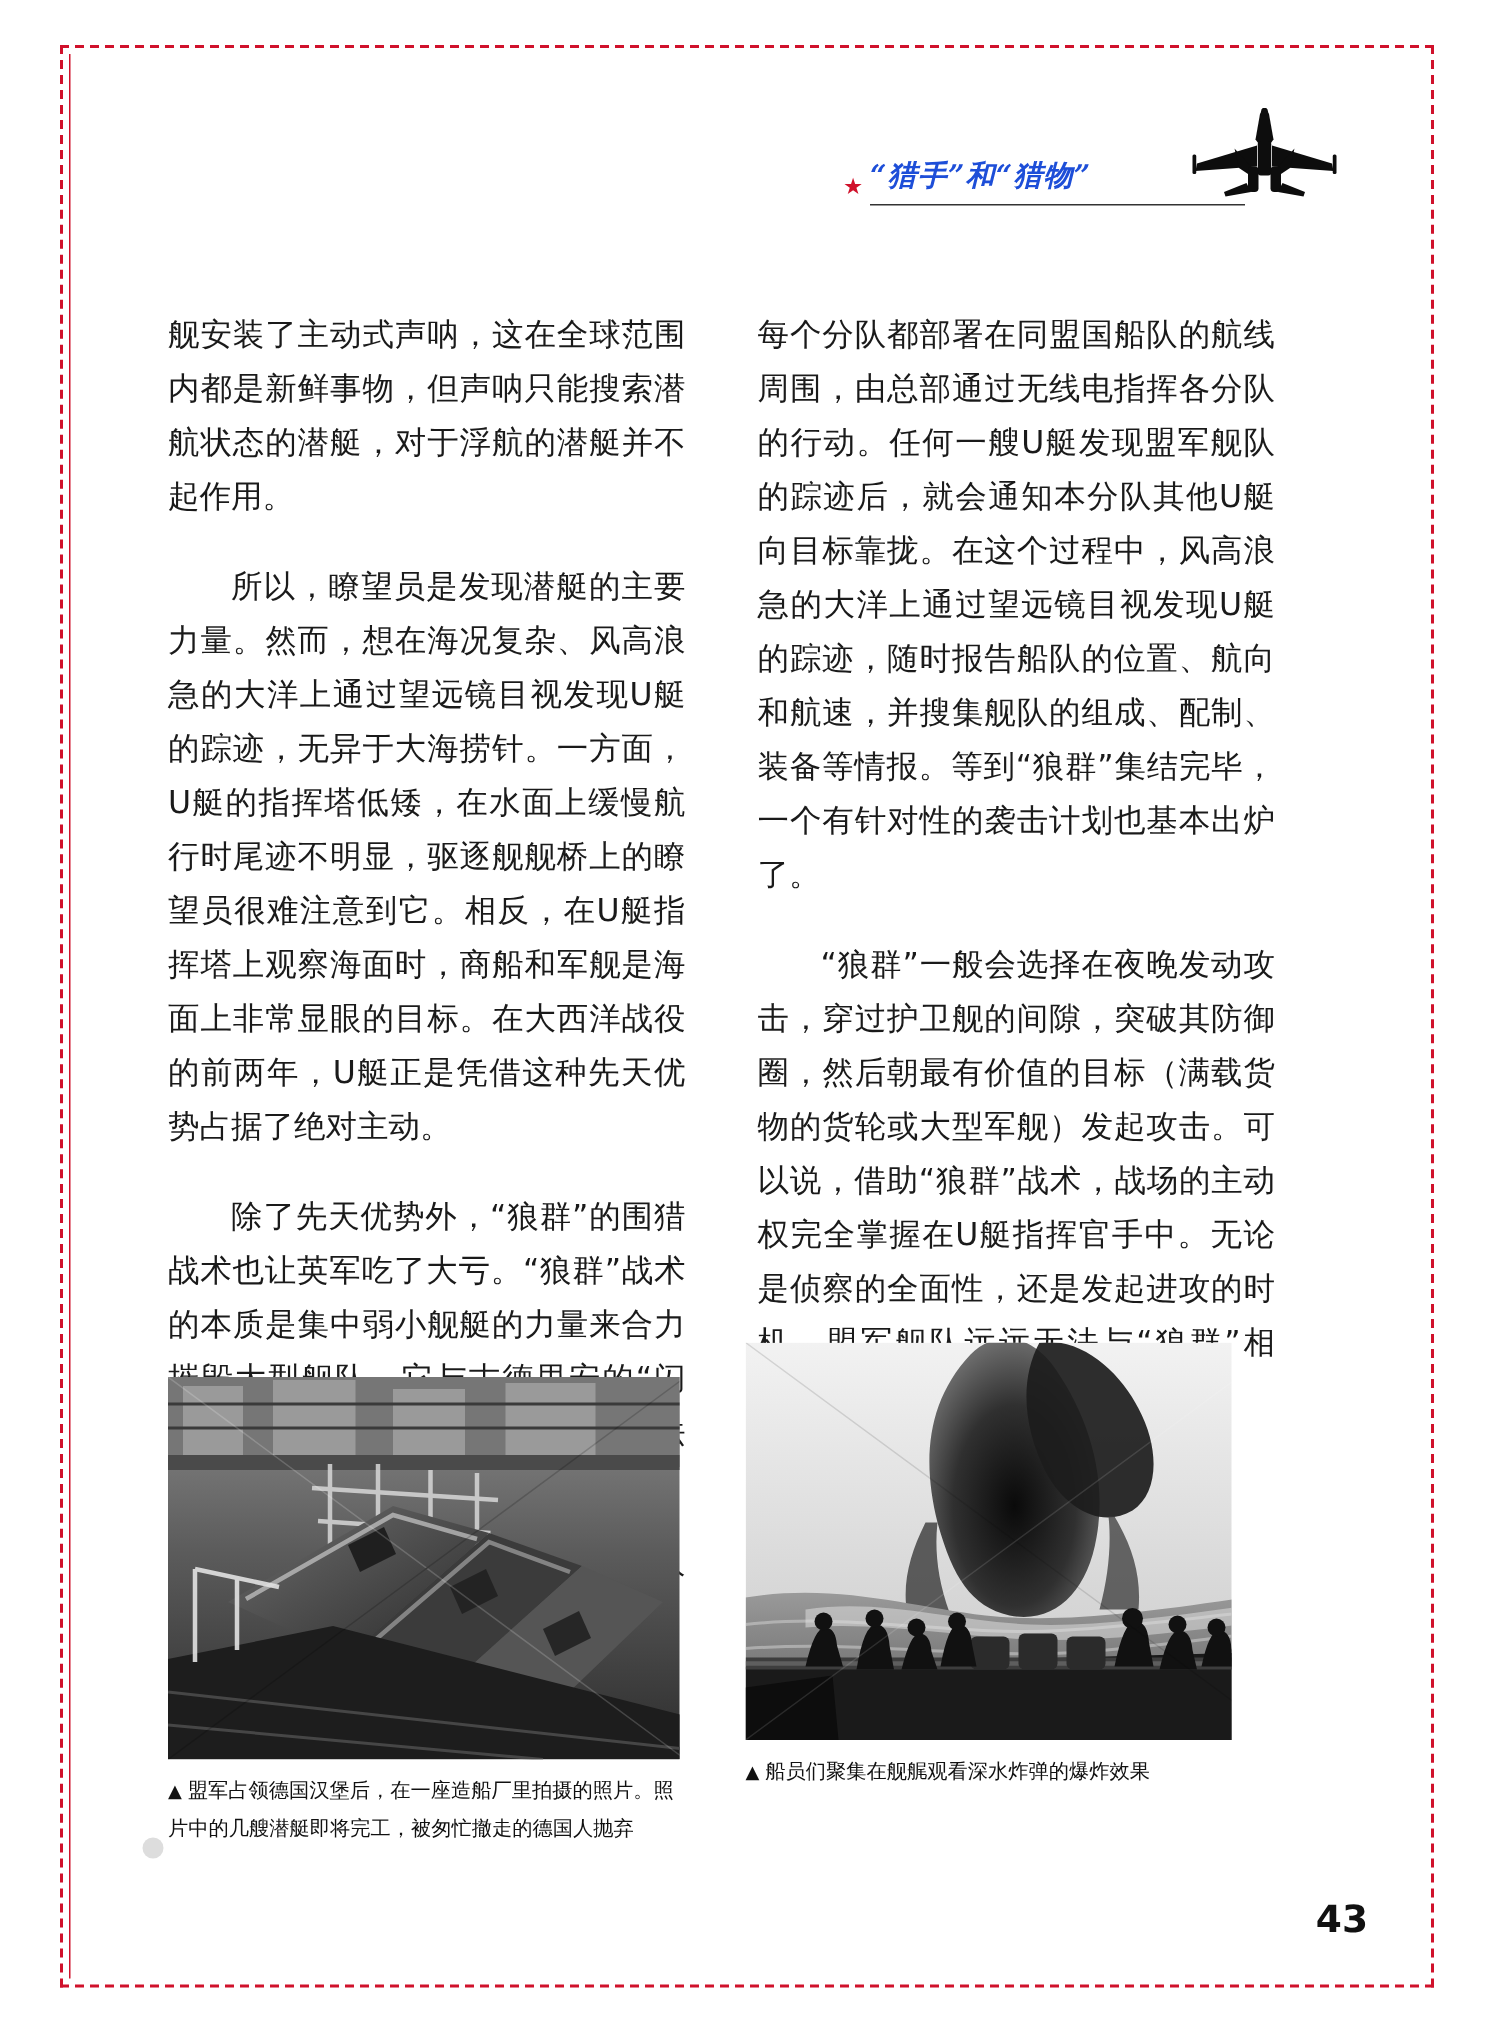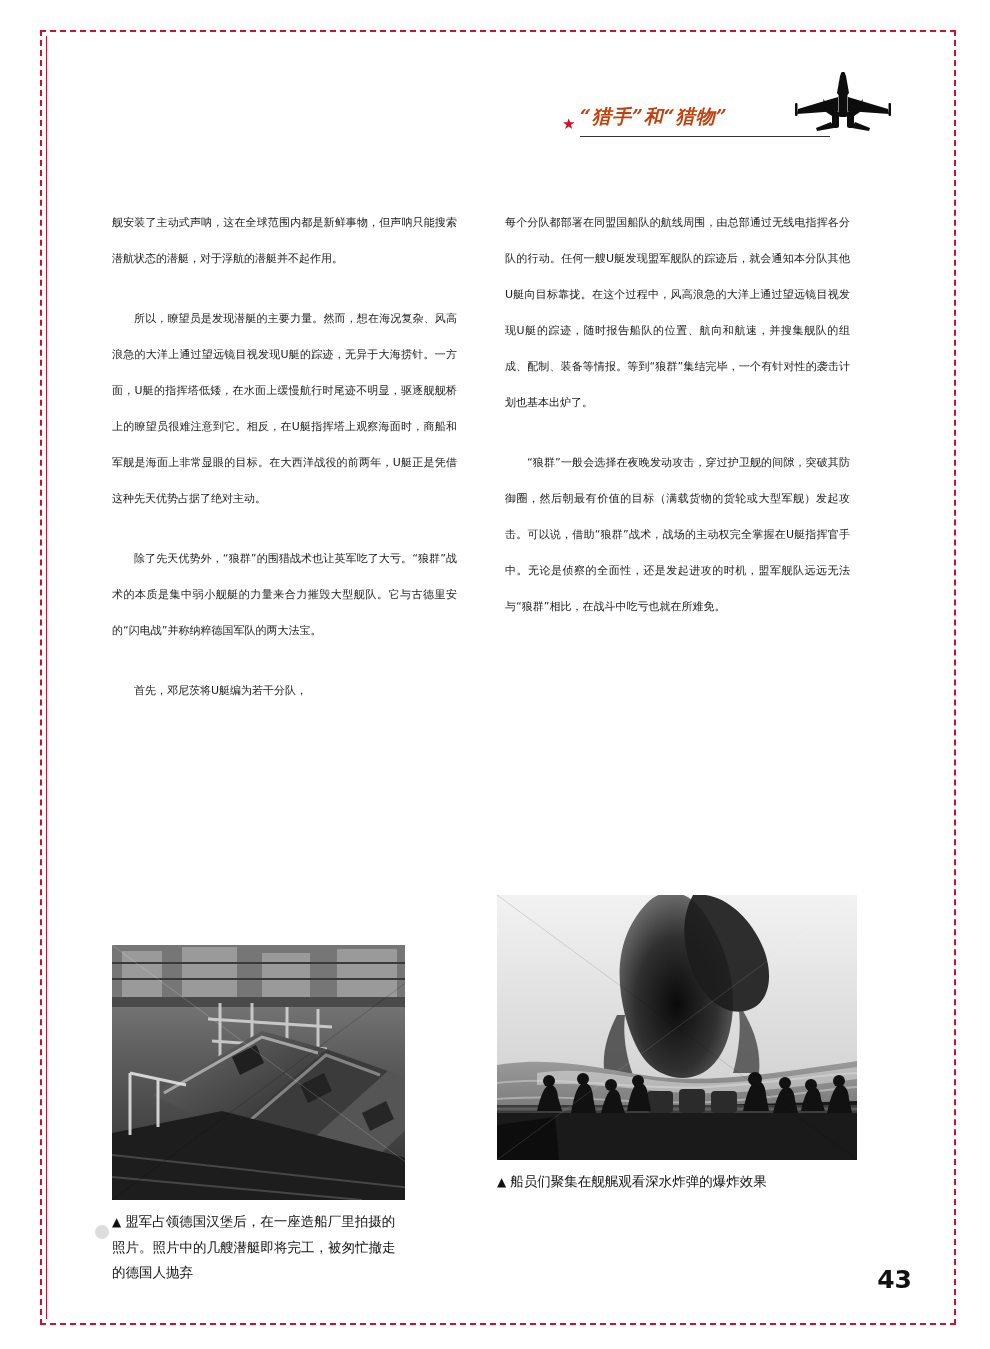--- a/index.html
+++ b/index.html
@@ -56,21 +56,21 @@
   }
   .header-title {
     position: absolute;
     left: 40px;
     top: 32px;
     font-family: "DejaVu Serif", serif;
     font-size: 19px;
     font-weight: bold;
     font-style: italic;
     letter-spacing: 1px;
-    color: #c2410c;
+    color: #1d4ed8;
     white-space: nowrap;
   }
   .header-rule {
     position: absolute;
     left: 40px;
     top: 64px;
     width: 250px;
     height: 0;
     border-top: 1px solid #333;
   }
@@ -81,42 +81,42 @@
     width: 110px;
     height: 60px;
   }
 
   
   .col {
     position: absolute;
     top: 205px;
     width: 345px;
     font-family: "DejaVu Sans", sans-serif;
-    font-size: 11px;
+    font-size: 21px;
     line-height: 36px;
     color: #1a1a1a;
     text-align: justify;
     text-justify: inter-ideograph;
   }
   .col p {
     margin: 0;
   }
   .col p.indent {
     text-indent: 2em;
     margin-top: 24px;
   }
   .col-left { left: 112px; }
   .col-right { left: 505px; }
 
   
   .figure {
     position: absolute;
   }
-  .fig-left  { left: 112px; top: 945px;  width: 293px; }
-  .fig-right { left: 497px; top: 895px;  width: 360px; }
+  .fig-left  { left: 112px; top: 918px;  width: 341px; }
+  .fig-right { left: 497px; top: 895px;  width: 324px; }
 
   .photo {
     position: relative;
     width: 100%;
     overflow: hidden;
     filter: grayscale(100%);
   }
   .photo-left  { height: 255px; }
   .photo-right { height: 265px; }
 

